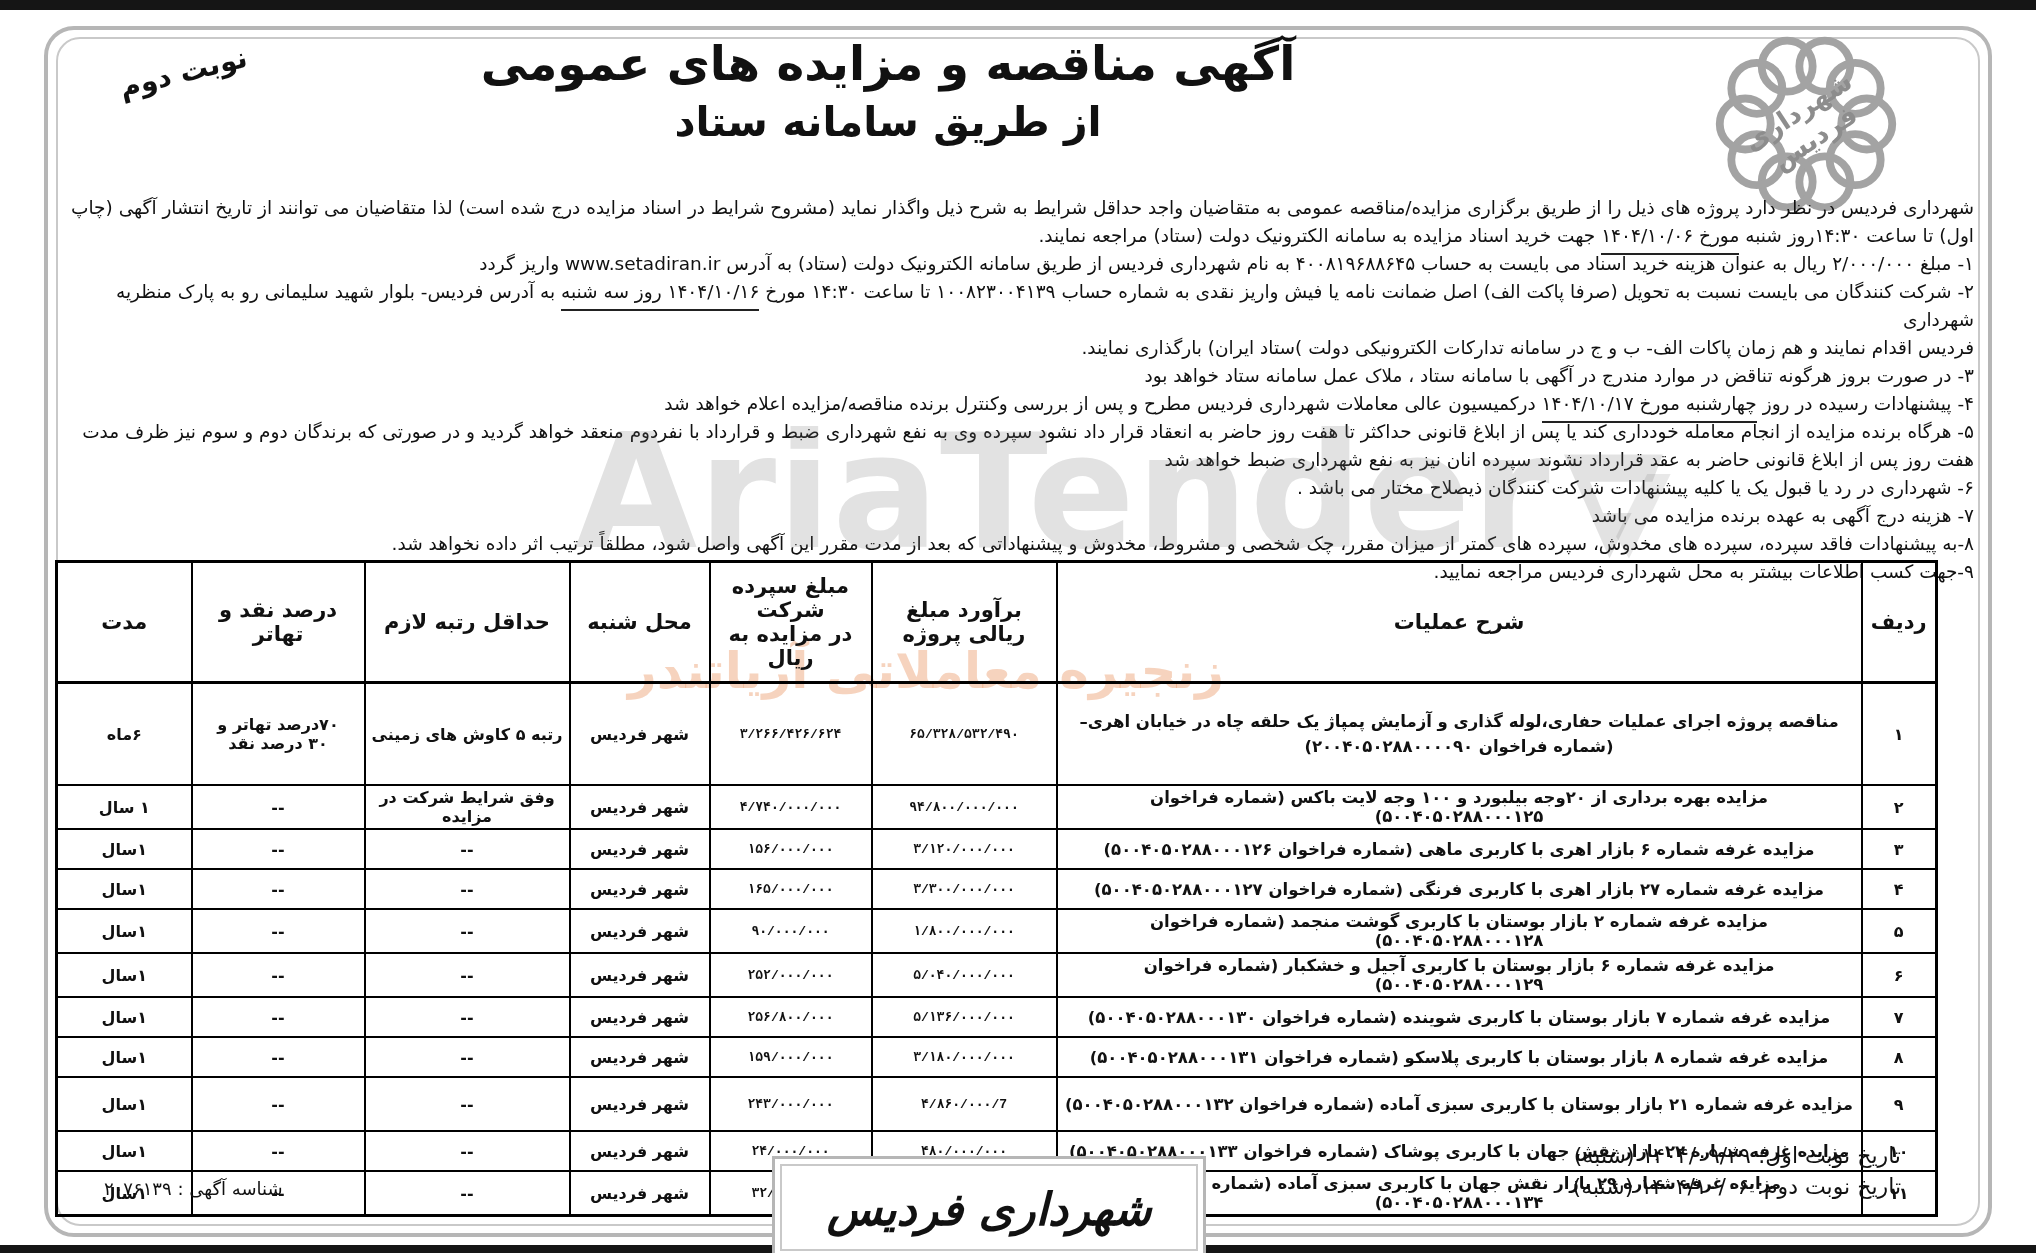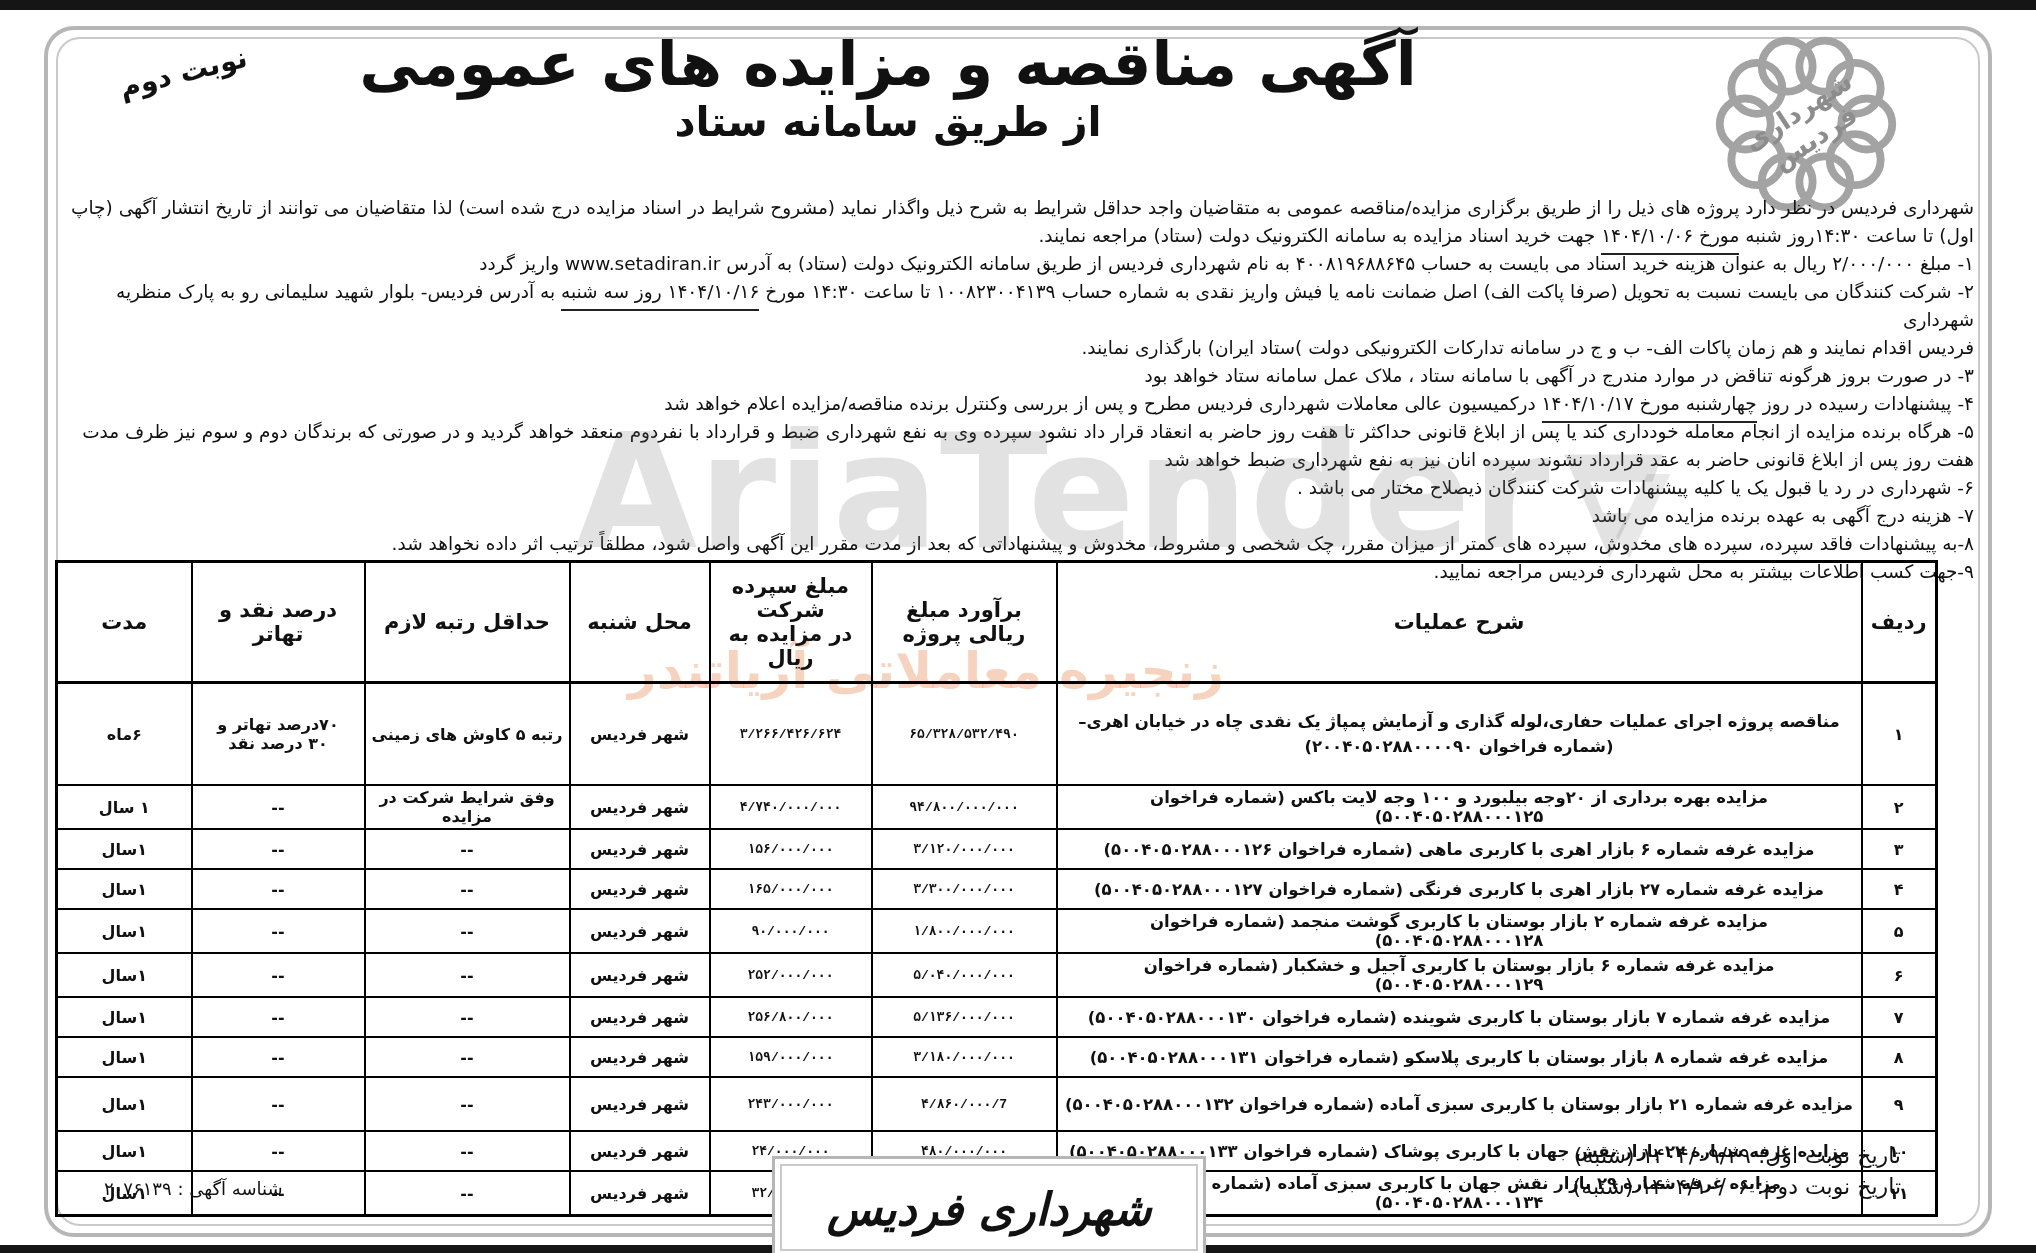--- a/index.html
+++ b/index.html
@@ -12,21 +12,21 @@
   .bar-bottom{position:absolute;bottom:0;left:0;right:0;height:8px;background:#151515;}
   .frame-outer{position:absolute;left:44px;right:44px;top:26px;bottom:16px;
     border:4px solid #b6b6b6;border-radius:30px;}
   .frame-inner{position:absolute;left:56px;right:56px;top:37px;bottom:27px;
     border:2px solid #c9c9c9;border-radius:24px;}
 
   
   .note-rot{position:absolute;left:118px;top:56px;font-size:28px;font-weight:bold;
     transform:rotate(-14deg);white-space:nowrap;}
   .title-wrap{position:absolute;top:36px;right:520px;left:260px;text-align:center;font-weight:bold;}
-  .title-l1{font-size:61px;line-height:56px;}
+  .title-l1{font-size:47px;line-height:56px;}
   .title-l2{font-size:41px;line-height:52px;margin-top:4px;}
   .logo{position:absolute;right:132px;top:26px;width:196px;height:196px;}
   .logo svg{width:100%;height:100%;}
   .logo text{font-family:"DejaVu Sans",sans-serif;font-weight:bold;fill:#8d8d8d;}
 
   
   .terms{position:absolute;right:62px;left:60px;top:194px;direction:rtl;text-align:right;
     font-size:18.5px;line-height:28px;}
   .terms p{margin:0;}
   .u-seg{border-bottom:2px solid #222;padding-bottom:7px;}
@@ -153,21 +153,21 @@
         <th>محل شنبه</th>
         <th>حداقل رتبه لازم</th>
         <th>درصد نقد و تهاتر</th>
         <th>مدت</th>
       </tr>
     </thead>
     <tbody>
       <tr class="r1">
         <td class="small">۱</td>
         <td class="desc">
-          <div>مناقصه پروژه اجرای عملیات حفاری،لوله گذاری و آزمایش پمپاژ یک نقدی چاه در خیابان اهری–</div>
+          <div>مناقصه پروژه اجرای عملیات حفاری،لوله گذاری و آزمایش پمپاژ یک حلقه چاه در خیابان اهری–</div>
           <div class="desc2">(شماره فراخوان ۲۰۰۴۰۵۰۲۸۸۰۰۰۰۹۰)</div>
         </td>
         <td class="num">۶۵/۳۲۸/۵۳۲/۴۹۰</td>
         <td class="num">۳/۲۶۶/۴۲۶/۶۲۴</td>
         <td class="small">شهر فردیس</td>
         <td class="small">رتبه ۵ کاوش های زمینی</td>
         <td class="small">
           <div>۷۰درصد تهاتر و</div>
           <div>۳۰ درصد نقد</div>
         </td>

